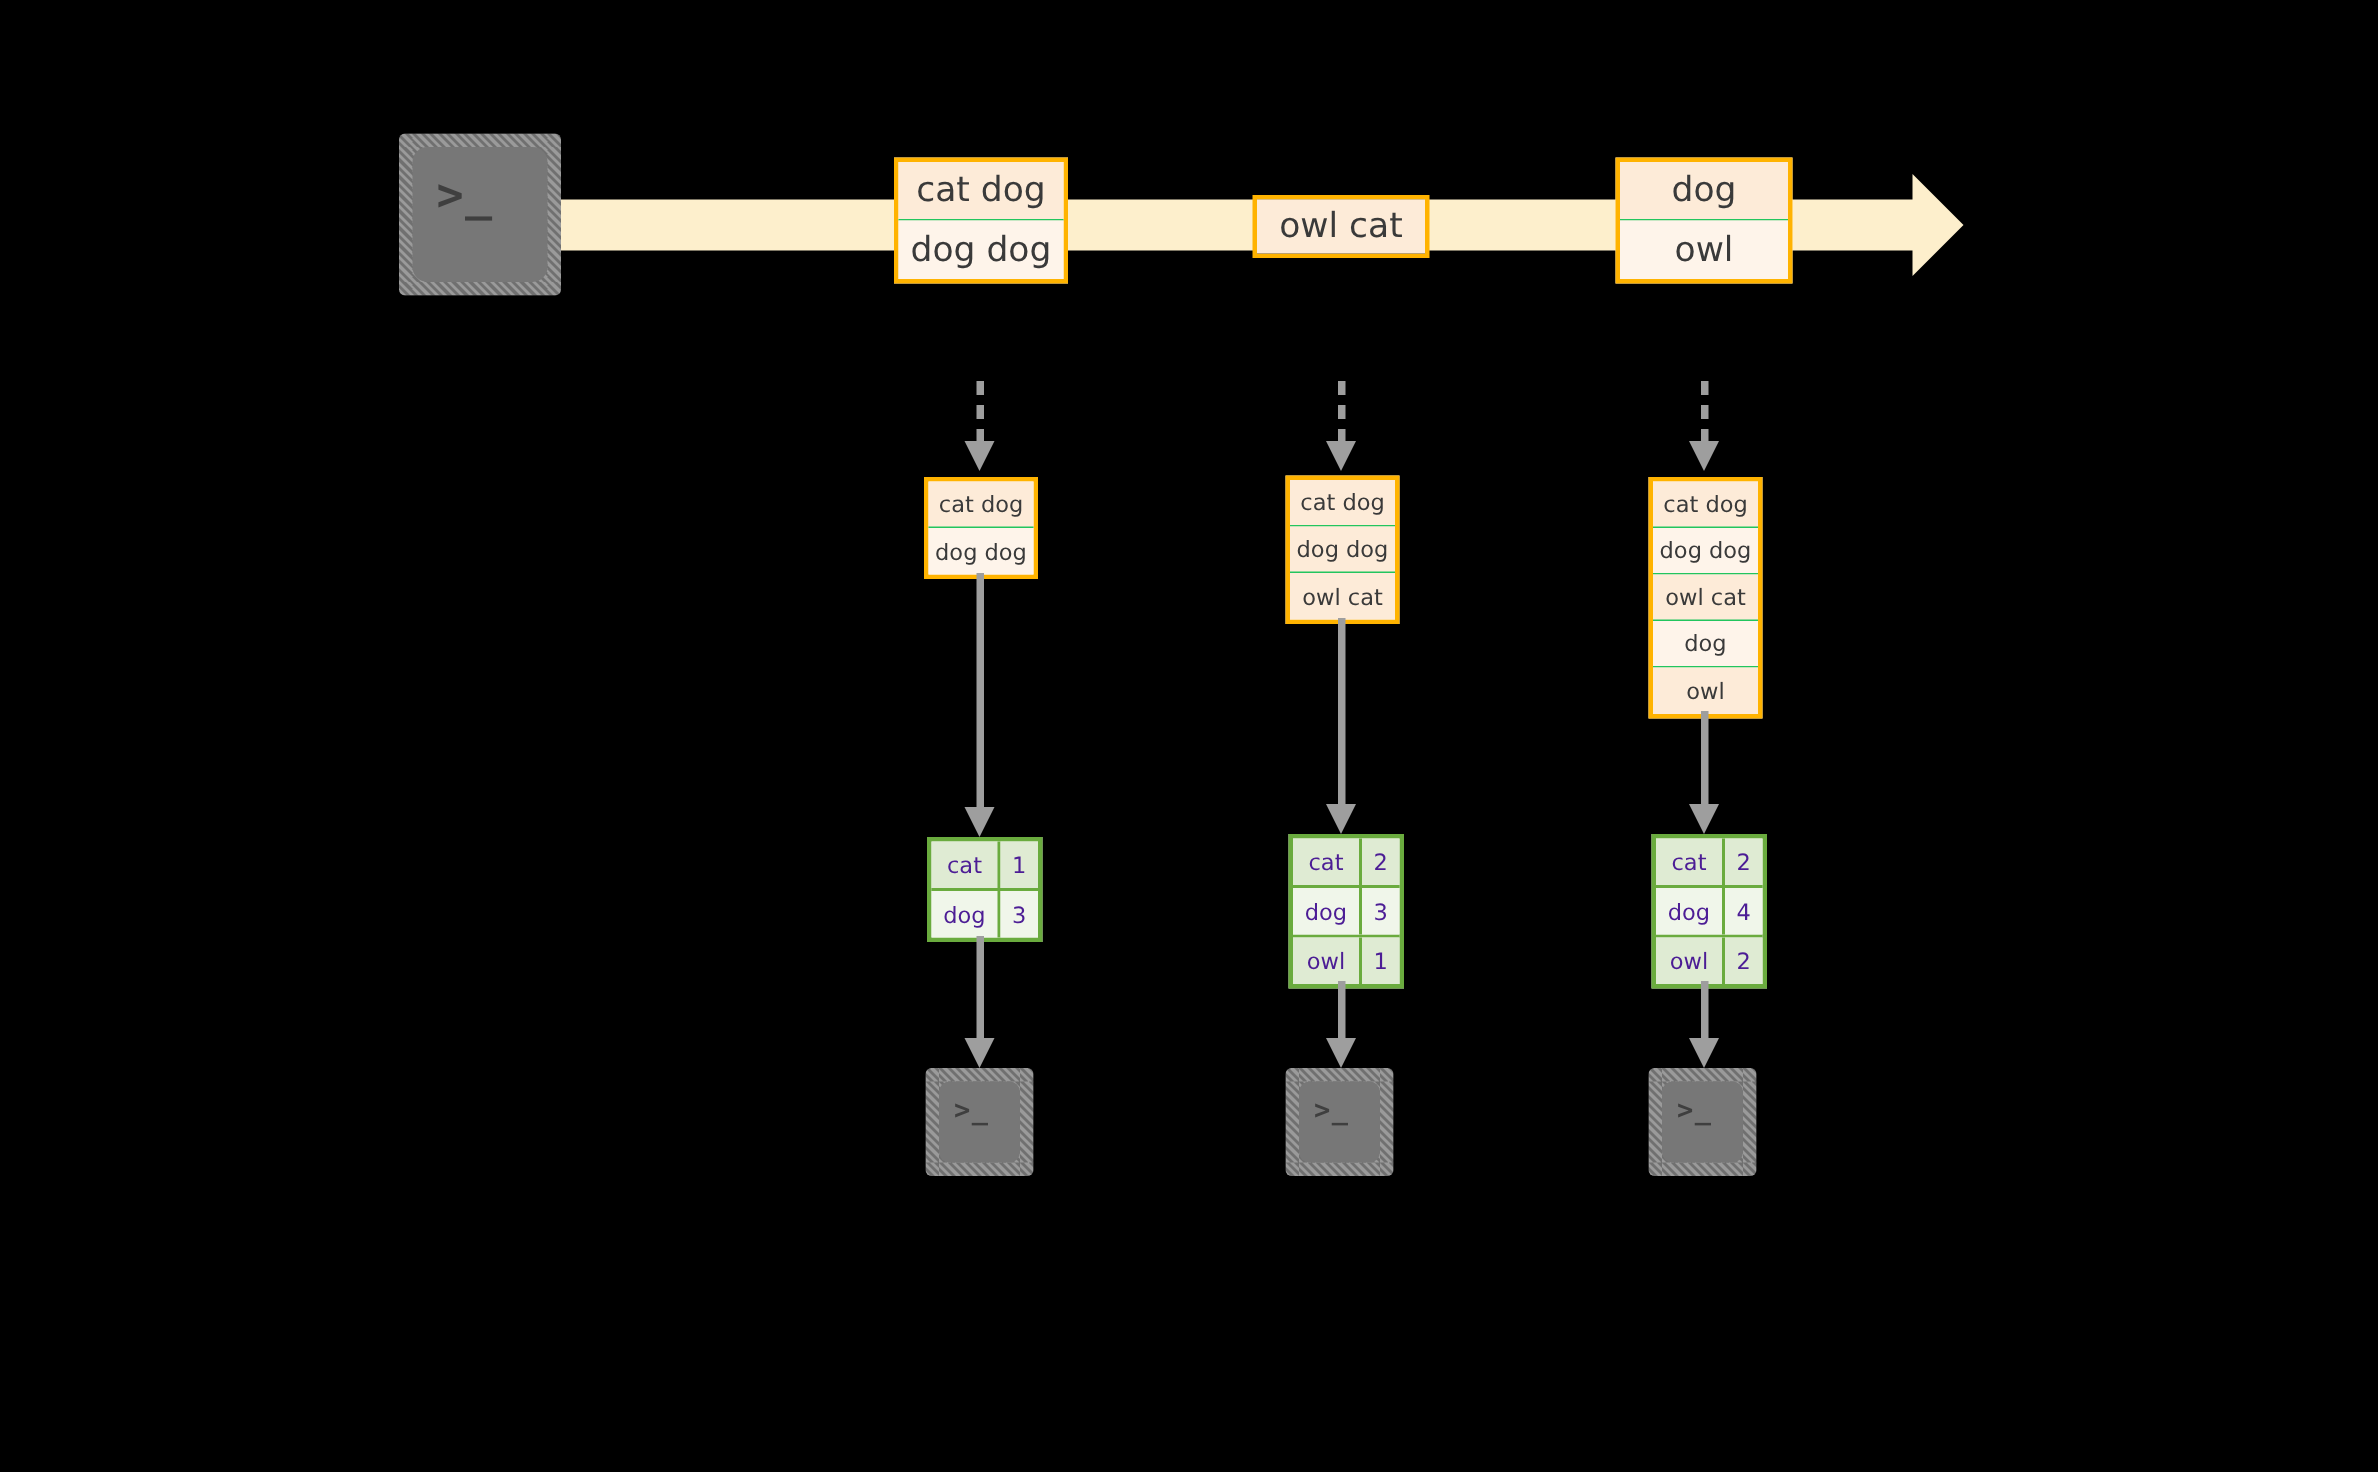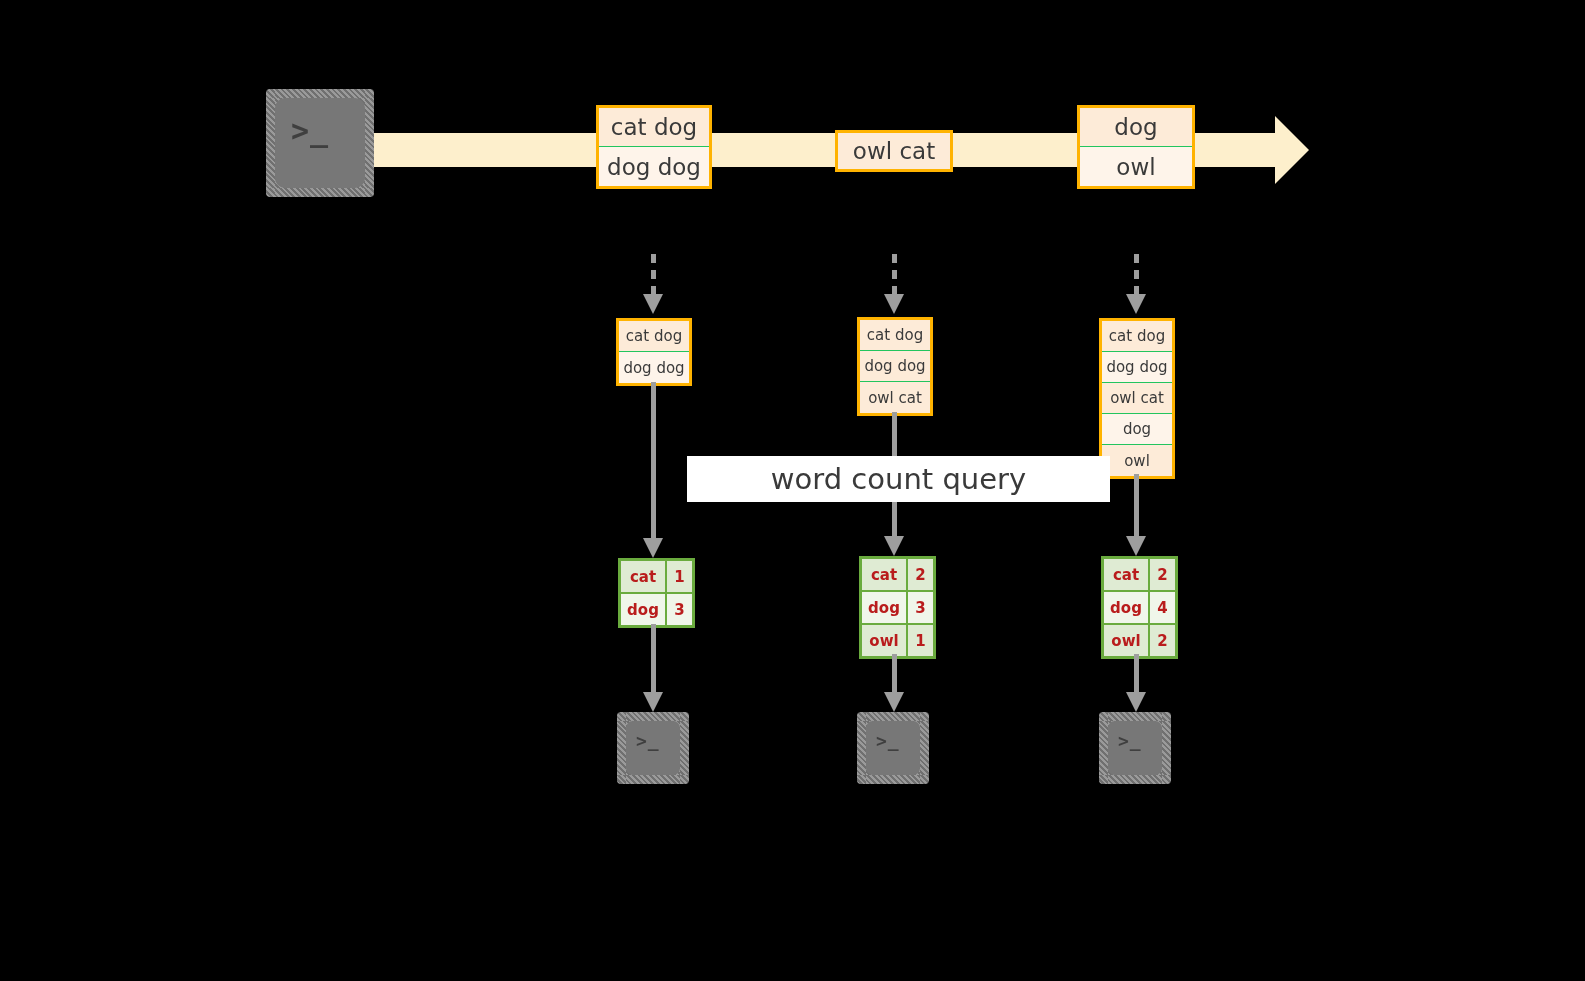--- a/index.html
+++ b/index.html
@@ -123,24 +123,23 @@
     height: 31px;
     border-bottom: 2px solid #6AAB3E;
   }
   .gtable .grow:last-child { border-bottom: none; }
   .gtable .gcell {
     box-sizing: border-box;
     display: flex;
     align-items: center;
     justify-content: center;
     font-size: 15px;
-    color: #b91c1c;
+    color: #4c1d95;
     background: #DFEBD3;
     white-space: nowrap;
-    font-weight: bold;
   }
   .gtable .grow.alt .gcell { background: #F0F6EA; }
   .gtable .gcell.word { width: 46px; border-right: 2px solid #6AAB3E; }
   .gtable .gcell.cnt  { width: 25px; }
   .gt-1 { left: 618px; top: 558px; }
   .gt-2 { left: 859px; top: 556px; }
   .gt-3 { left: 1101px; top: 556px; }
 
   
   .arrow { position: absolute; }
@@ -247,23 +246,20 @@
   </div>
   <div class="arrow" style="left:892px; top:412px;">
     <div class="shaft" style="height:124px;"></div>
     <div class="head" style="top:124px;"></div>
   </div>
   <div class="arrow" style="left:1134px; top:474px;">
     <div class="shaft" style="height:62px;"></div>
     <div class="head" style="top:62px;"></div>
   </div>
 
-  <div class="label-band">
-    <span class="label-text">word count query</span>
-  </div>
 
   <div class="gtable gt-1">
     <div class="grow">
       <div class="gcell word">cat</div>
       <div class="gcell cnt">1</div>
     </div>
     <div class="grow alt">
       <div class="gcell word">dog</div>
       <div class="gcell cnt">3</div>
     </div>

